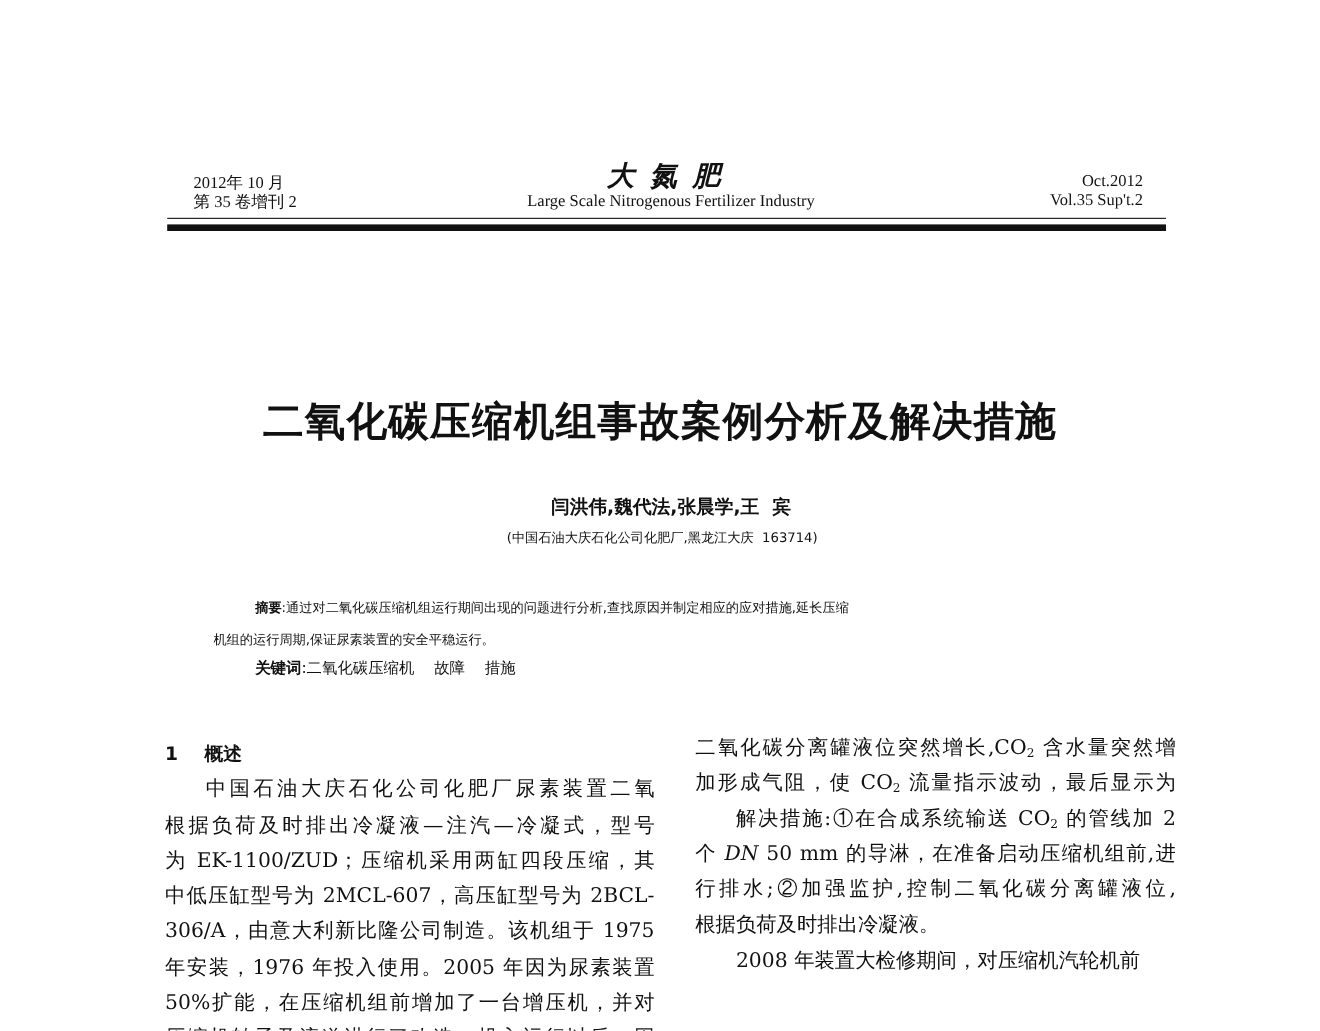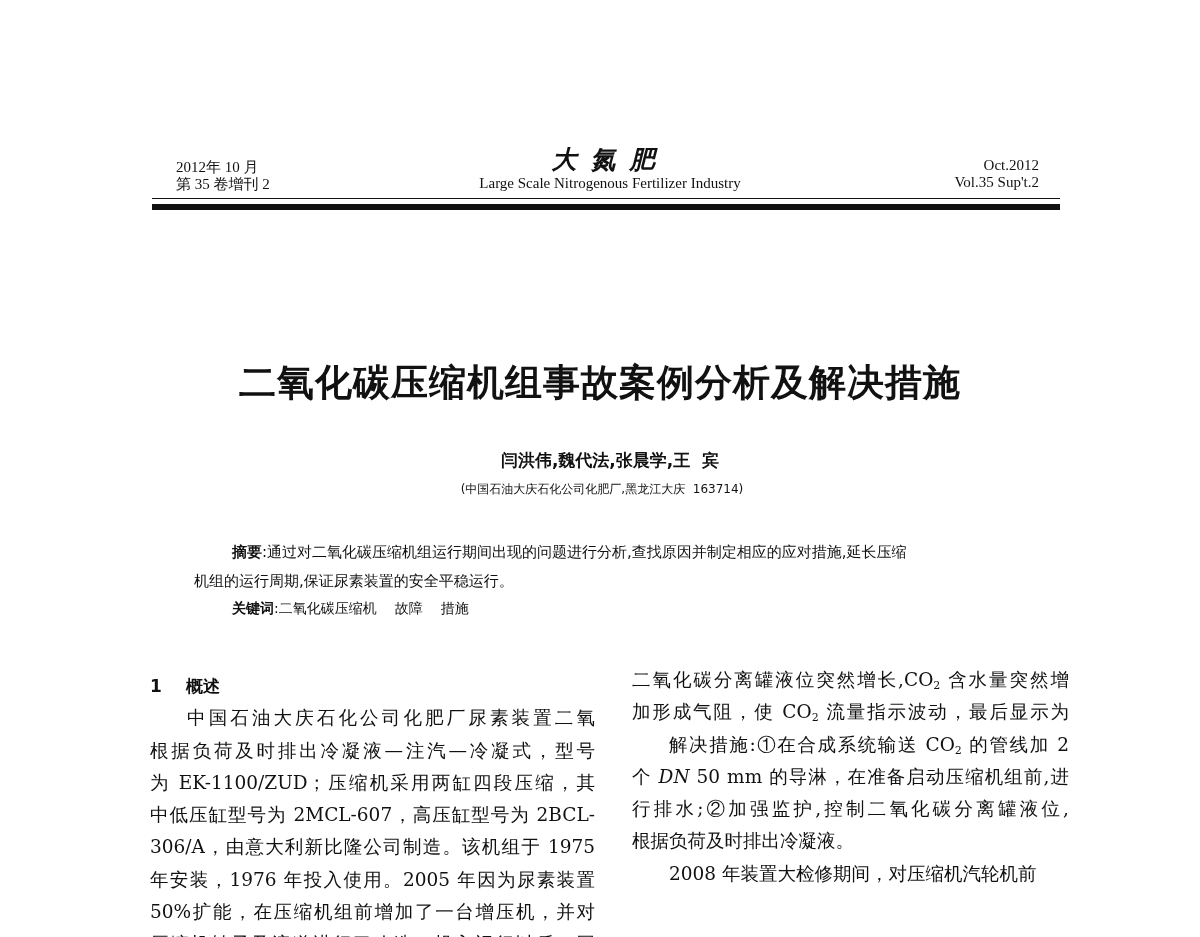--- a/index.html
+++ b/index.html
@@ -5,29 +5,29 @@
   html, body { margin: 0; padding: 0; }
   body {
     width: 1200px; height: 937px; overflow: hidden;
     background: #ffffff; color: #111111;
     font-family: "DejaVu Serif", "Liberation Serif", serif;
     position: relative;
   }
   .abs { position: absolute; }
   .hdr-left { left: 176px; top: 159px; font-size: 15px; line-height: 17px; font-family: "Liberation Serif", "DejaVu Serif", serif; }
   .hdr-center { left: 440px; width: 340px; top: 146px; text-align: center; }
-  .hdr-logo { font-size: 25px; font-weight: bold; font-style: italic; letter-spacing: 14px; line-height: 28px; font-family: Liberation Serif, serif; }
+  .hdr-logo { font-size: 25px; font-weight: bold; font-style: italic; letter-spacing: 14px; line-height: 28px; font-family: Liberation Sans, sans-serif; }
   .hdr-journal { font-size: 15px; line-height: 18px; font-family: "Liberation Serif", serif; }
   .hdr-right { right: 161px; top: 157px; text-align: right; font-size: 15px; line-height: 17px; font-family: "Liberation Serif", serif; }
   .rule-thin { left: 152px; width: 908px; top: 198px; height: 1px; background: #111; }
   .rule-thick { left: 152px; width: 908px; top: 204px; height: 6px; background: #111; }
   .title { left: 0; width: 1200px; top: 358px; text-align: center; font-size: 37px; font-weight: bold; font-family: "DejaVu Sans", sans-serif; letter-spacing: 1px; }
   .authors { left: 0; width: 1200px; top: 449px; text-align: center; font-size: 17px; font-weight: bold; font-family: "DejaVu Sans", sans-serif; padding-left: 20px; box-sizing: border-box; }
   .affil { left: 0; width: 1200px; top: 481px; text-align: center; font-size: 12px; font-family: "DejaVu Sans", sans-serif; padding-left: 4px; box-sizing: border-box; }
-  .abstract { left: 194px; width: 840px; top: 538px; font-size: 15px; line-height: 29px; font-family: "DejaVu Sans", sans-serif; }
+  .abstract { left: 194px; width: 840px; top: 538px; font-size: 12px; line-height: 29px; font-family: "DejaVu Sans", sans-serif; }
   .abstract .lbl { font-weight: bold; }
   .abstract p { margin: 0; }
   .indent-abs { text-indent: 38px; }
   .keywords { left: 232px; top: 597px; font-size: 14px; line-height: 22px; font-family: "DejaVu Sans", sans-serif; }
   .keywords .lbl { font-weight: bold; }
   .kw { margin-right: 18px; }
   .col { width: 445px; font-size: 18.5px; line-height: 32.3px; font-family: "DejaVu Serif", serif; }
   .col p { margin: 0; text-align: justify; text-align-last: justify; }
   .col p.last { text-align-last: left; }
   .col-left { left: 150px; top: 670px; }

